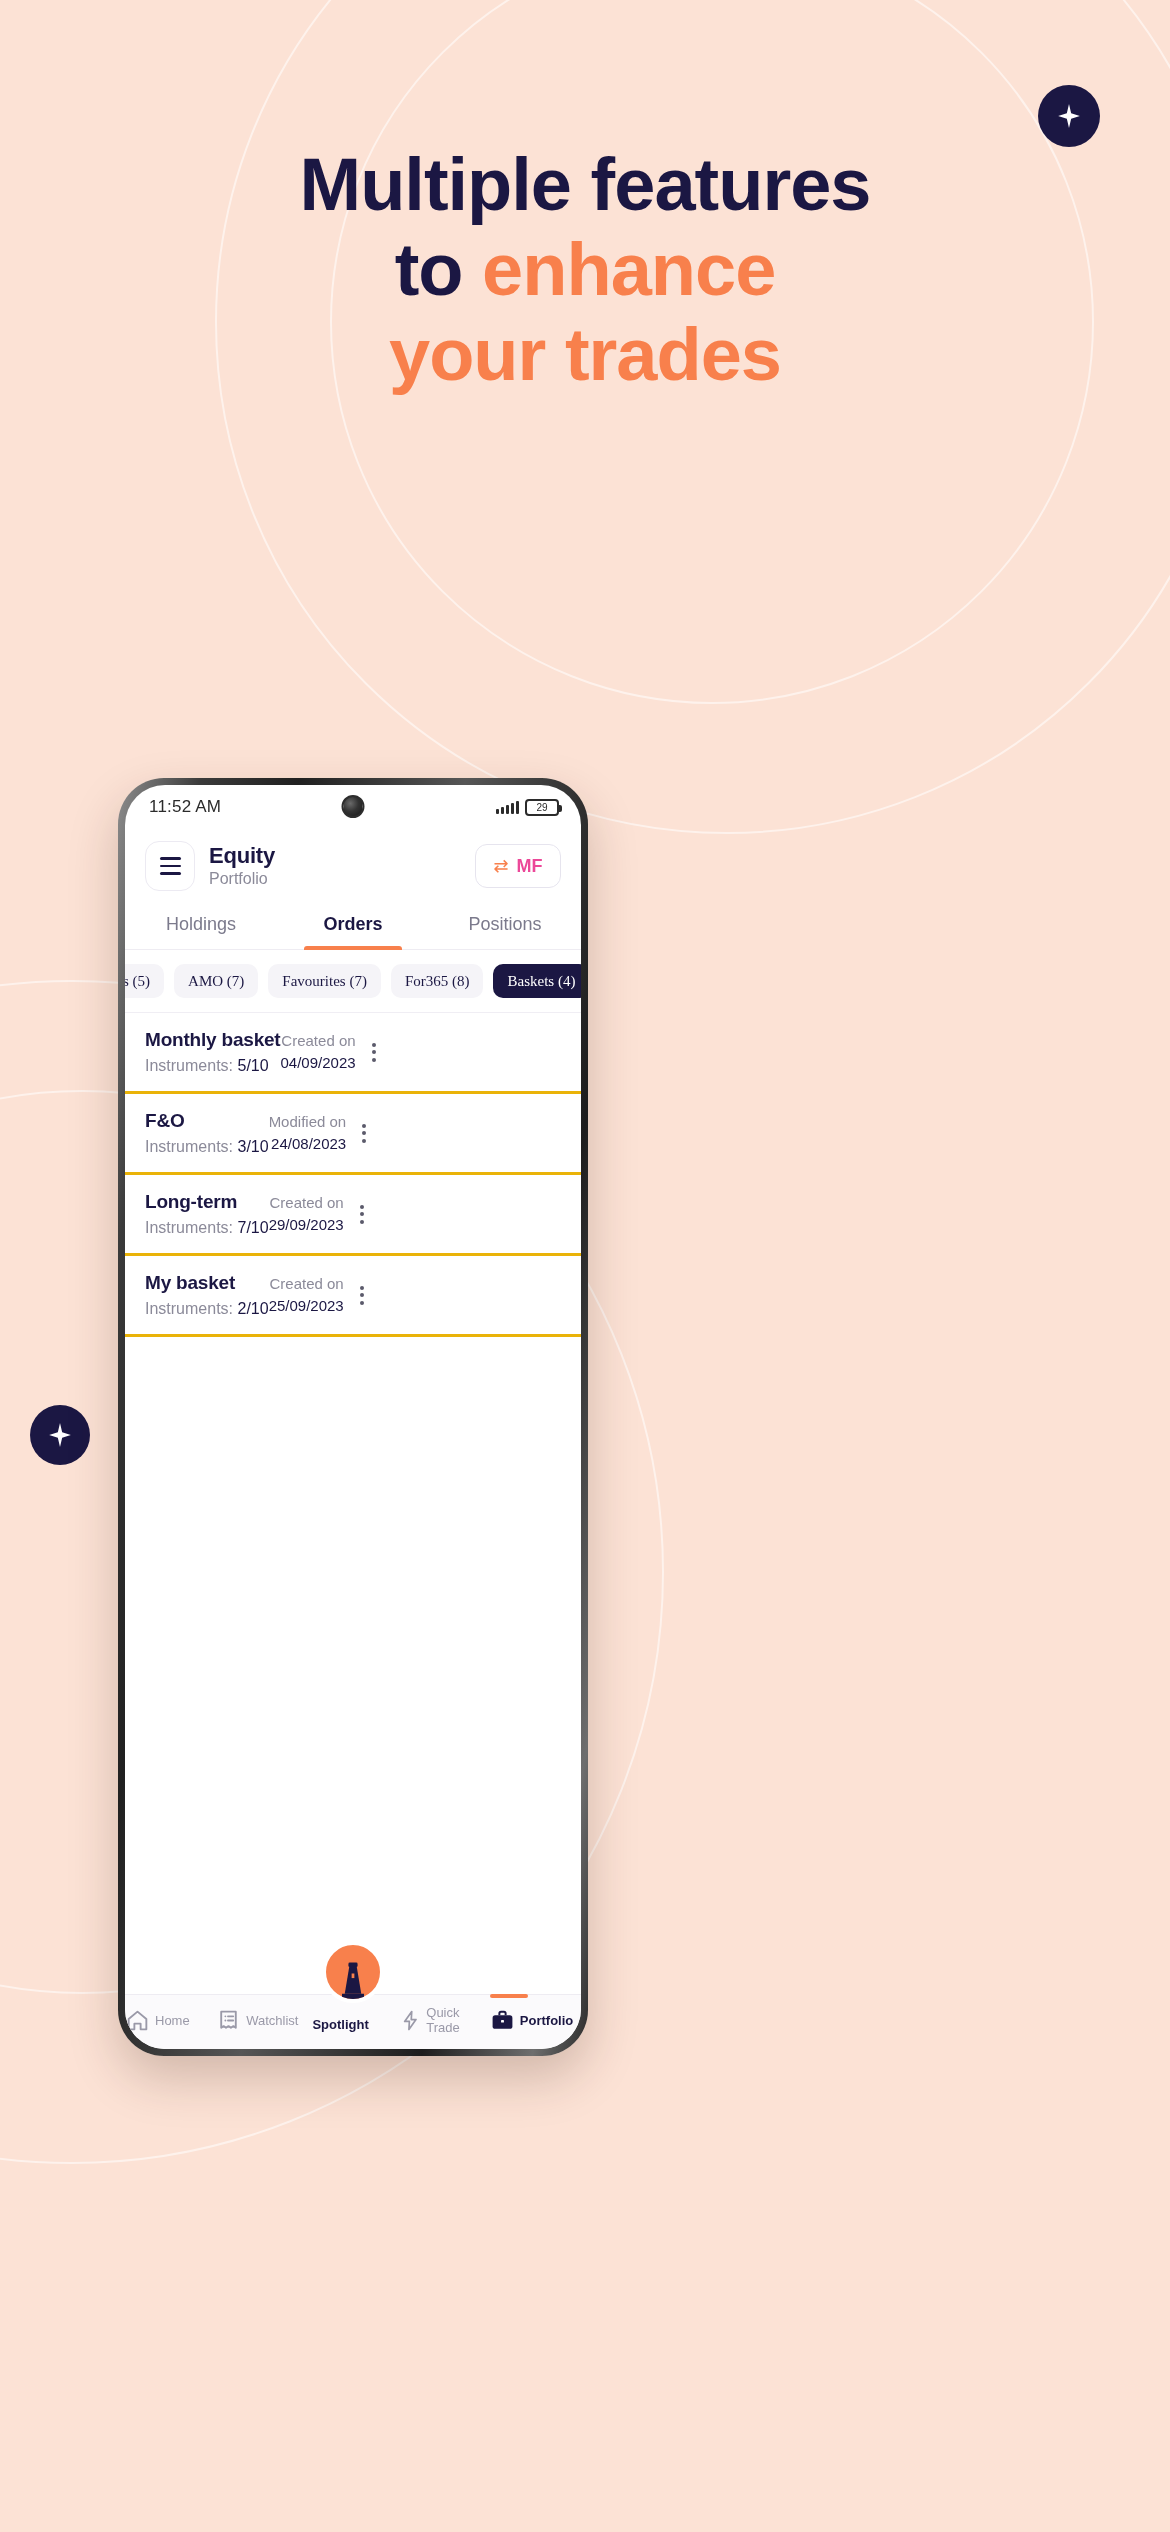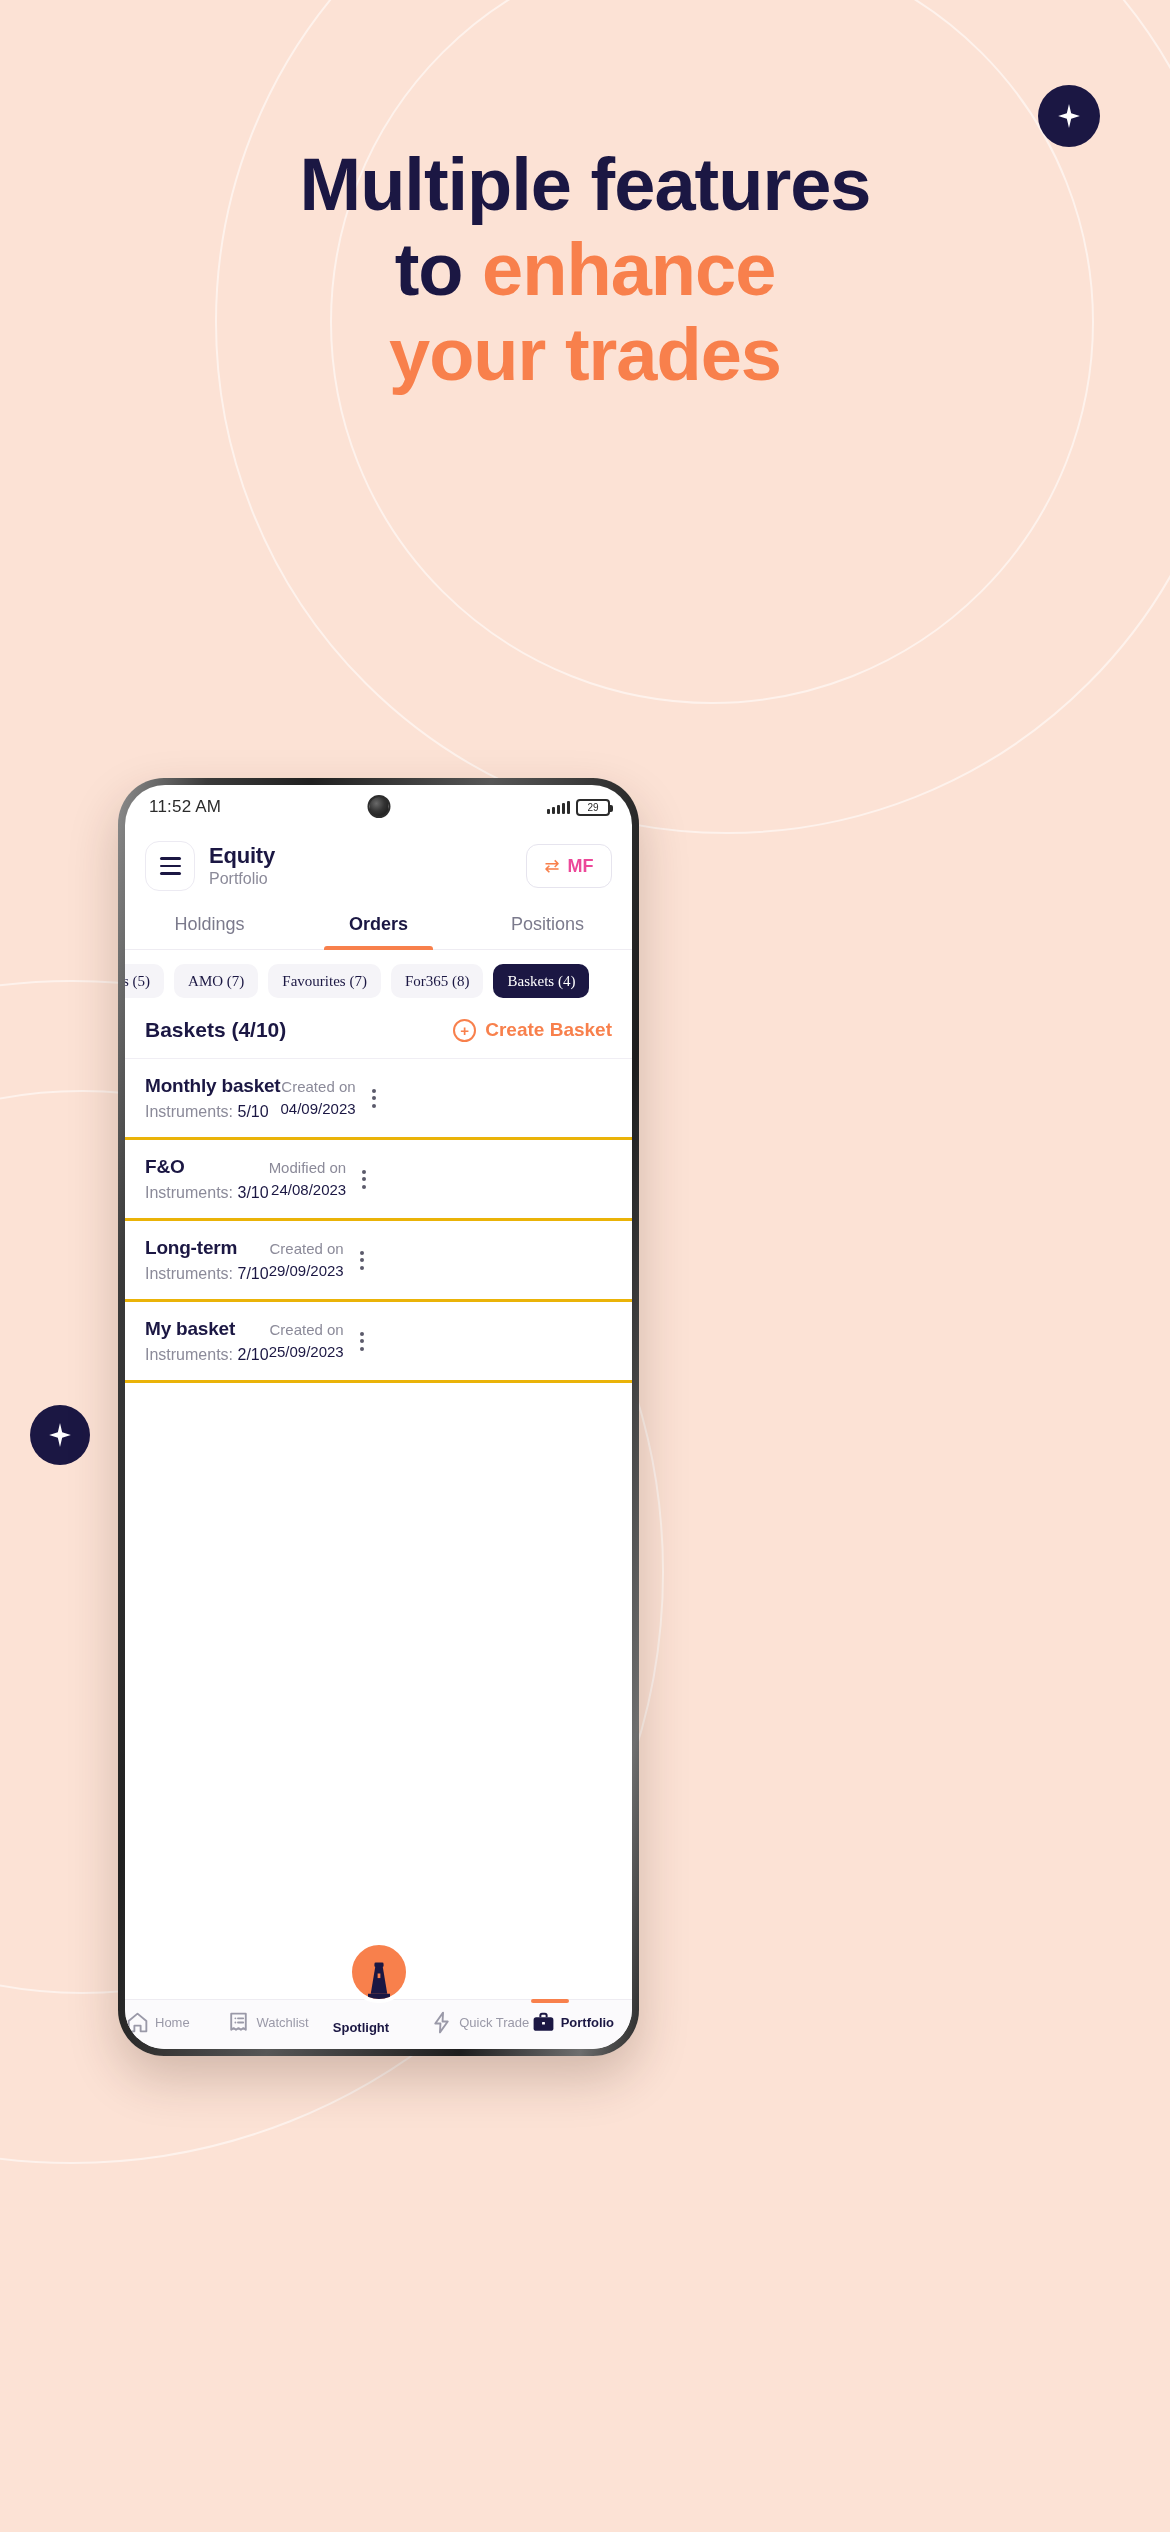--- a/index.html
+++ b/index.html
@@ -28,21 +28,21 @@
   .headline{
     position:absolute;left:0;top:142px;width:1170px;text-align:center;
     font-weight:bold;font-size:74px;line-height:85px;letter-spacing:-1px;
     color:#1B1743;
   }
   .headline .accent{color:#F8804C;}
   .headline .l{display:block;}
 
   
   .phone{
-    position:absolute;left:118px;top:778px;width:521px;height:1278px;
+    position:absolute;left:118px;top:778px;width:470px;height:1278px;
     border-radius:46px;
     background:linear-gradient(100deg,#8d8d8d 0%,#3a3a3a 12%,#202020 26%,#565656 50%,#1d1d1d 76%,#6e6e6e 92%,#2b2b2b 100%);
     padding:7px;box-sizing:border-box;
     box-shadow:0 22px 50px rgba(60,30,20,.22);
     overflow:hidden;
   }
   .phone .inner{
     width:100%;height:100%;background:#ffffff;border-radius:40px;overflow:hidden;
     position:relative;
   }
@@ -201,27 +201,20 @@
     </div>
 
     <div class="chips">
       <div class="chip">s (5)</div>
       <div class="chip">AMO (7)</div>
       <div class="chip">Favourites (7)</div>
       <div class="chip">For365 (8)</div>
       <div class="chip dark">Baskets (4)</div>
     </div>
 
-    <div class="bh">
-      <div class="t">Baskets (4/10)</div>
-      <div class="cb">
-        <span class="plus">+</span>
-        <span>Create Basket</span>
-      </div>
-    </div>
 
     <div class="rows">
 
       <div class="row">
         <div class="r-left">
           <div class="nm">Monthly basket</div>
           <div class="ins"><span>Instruments: </span><b>5/10</b></div>
         </div>
         <div class="r-right">
           <div class="meta">

